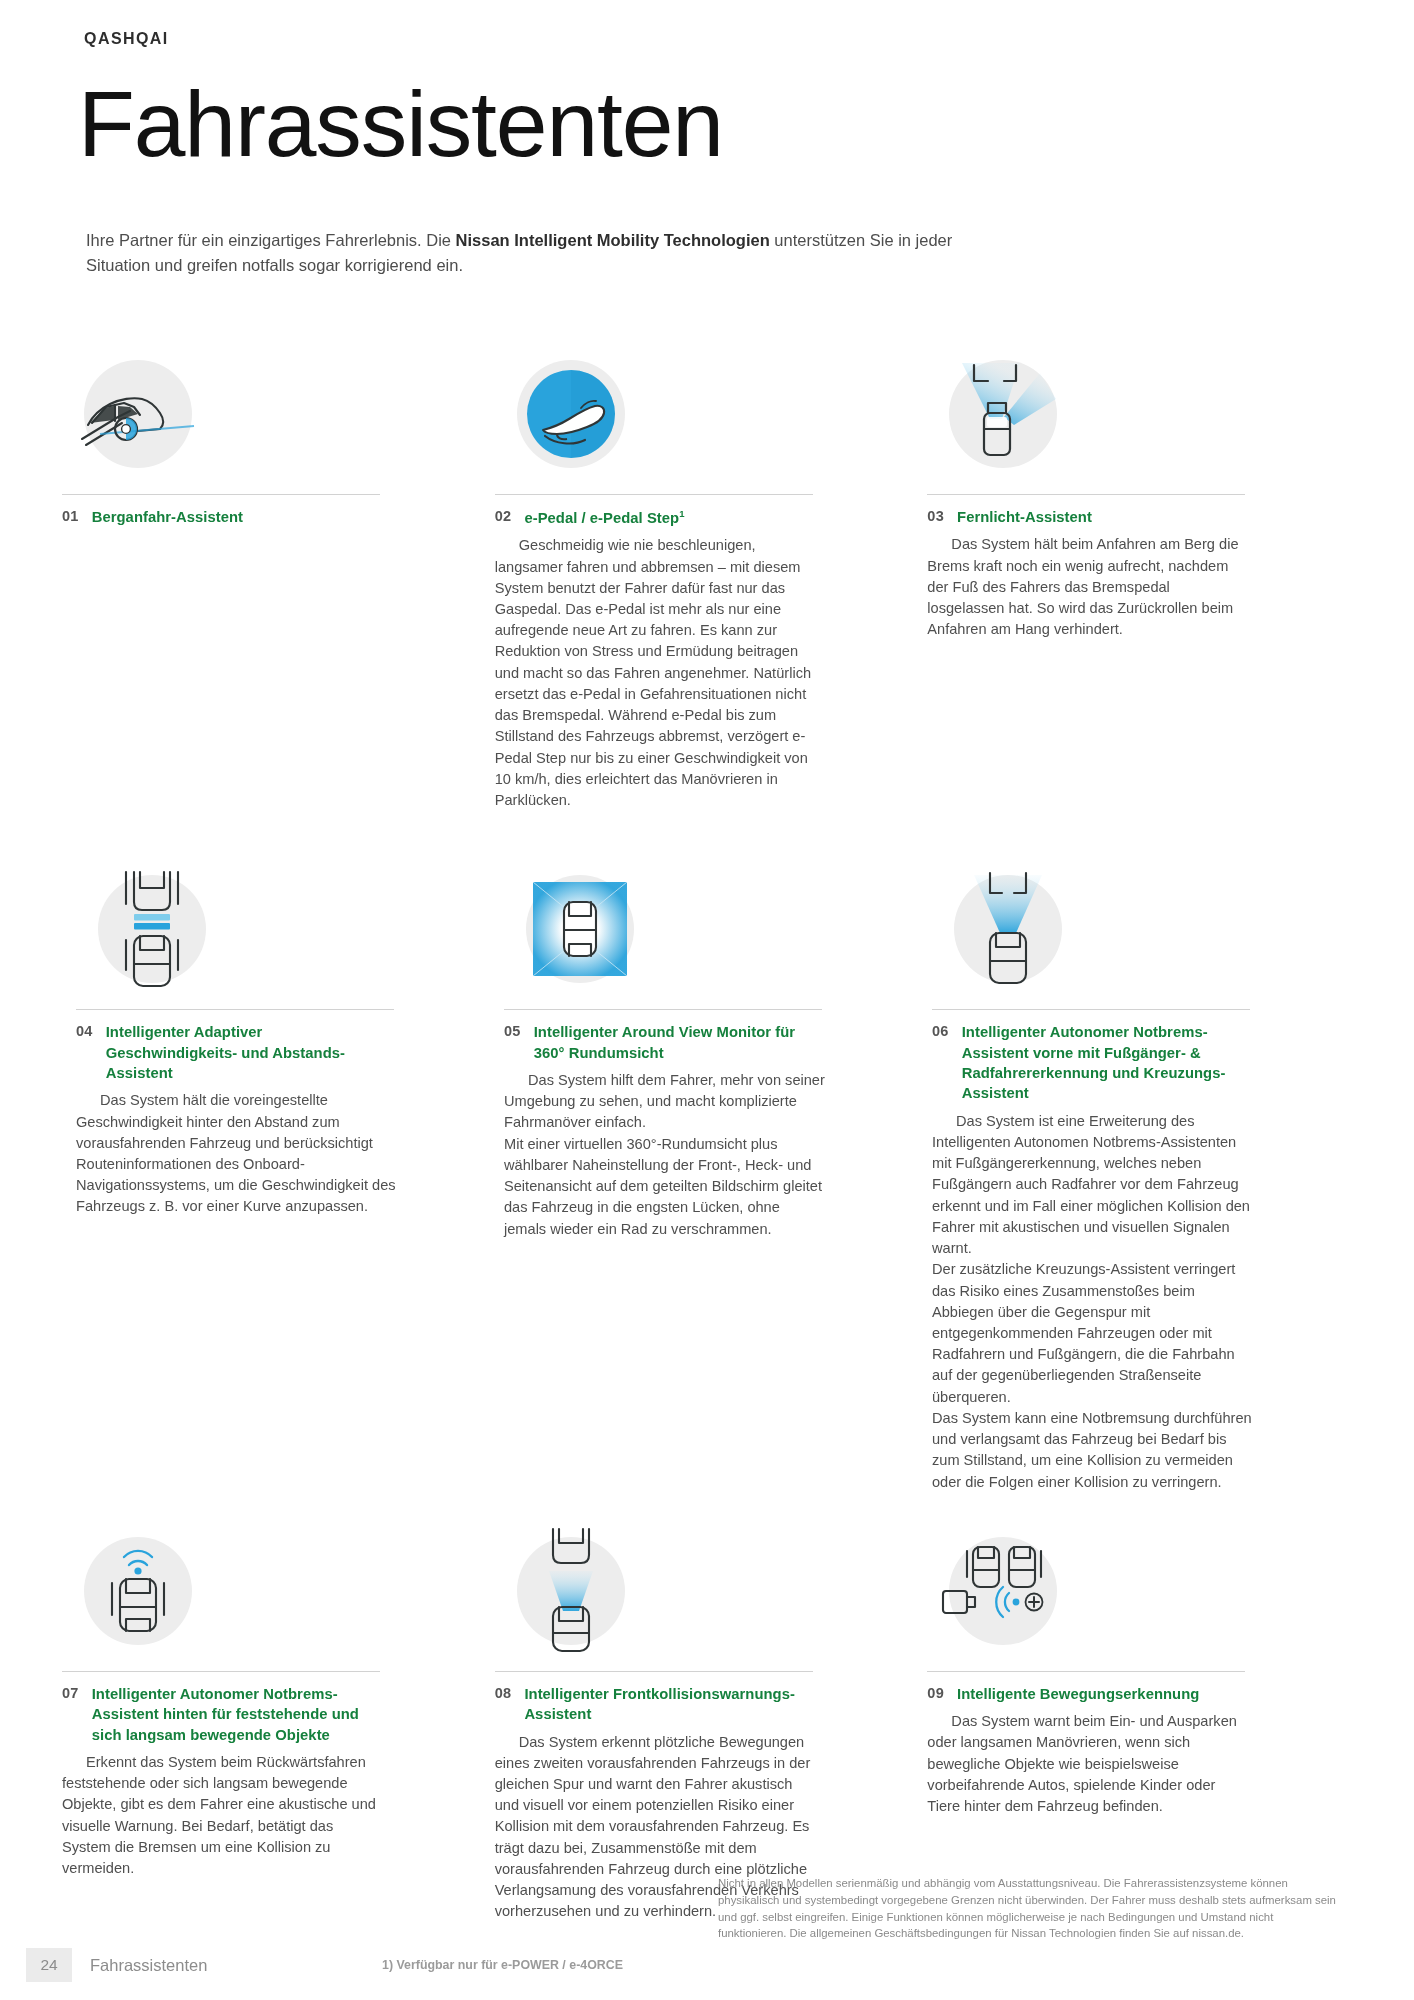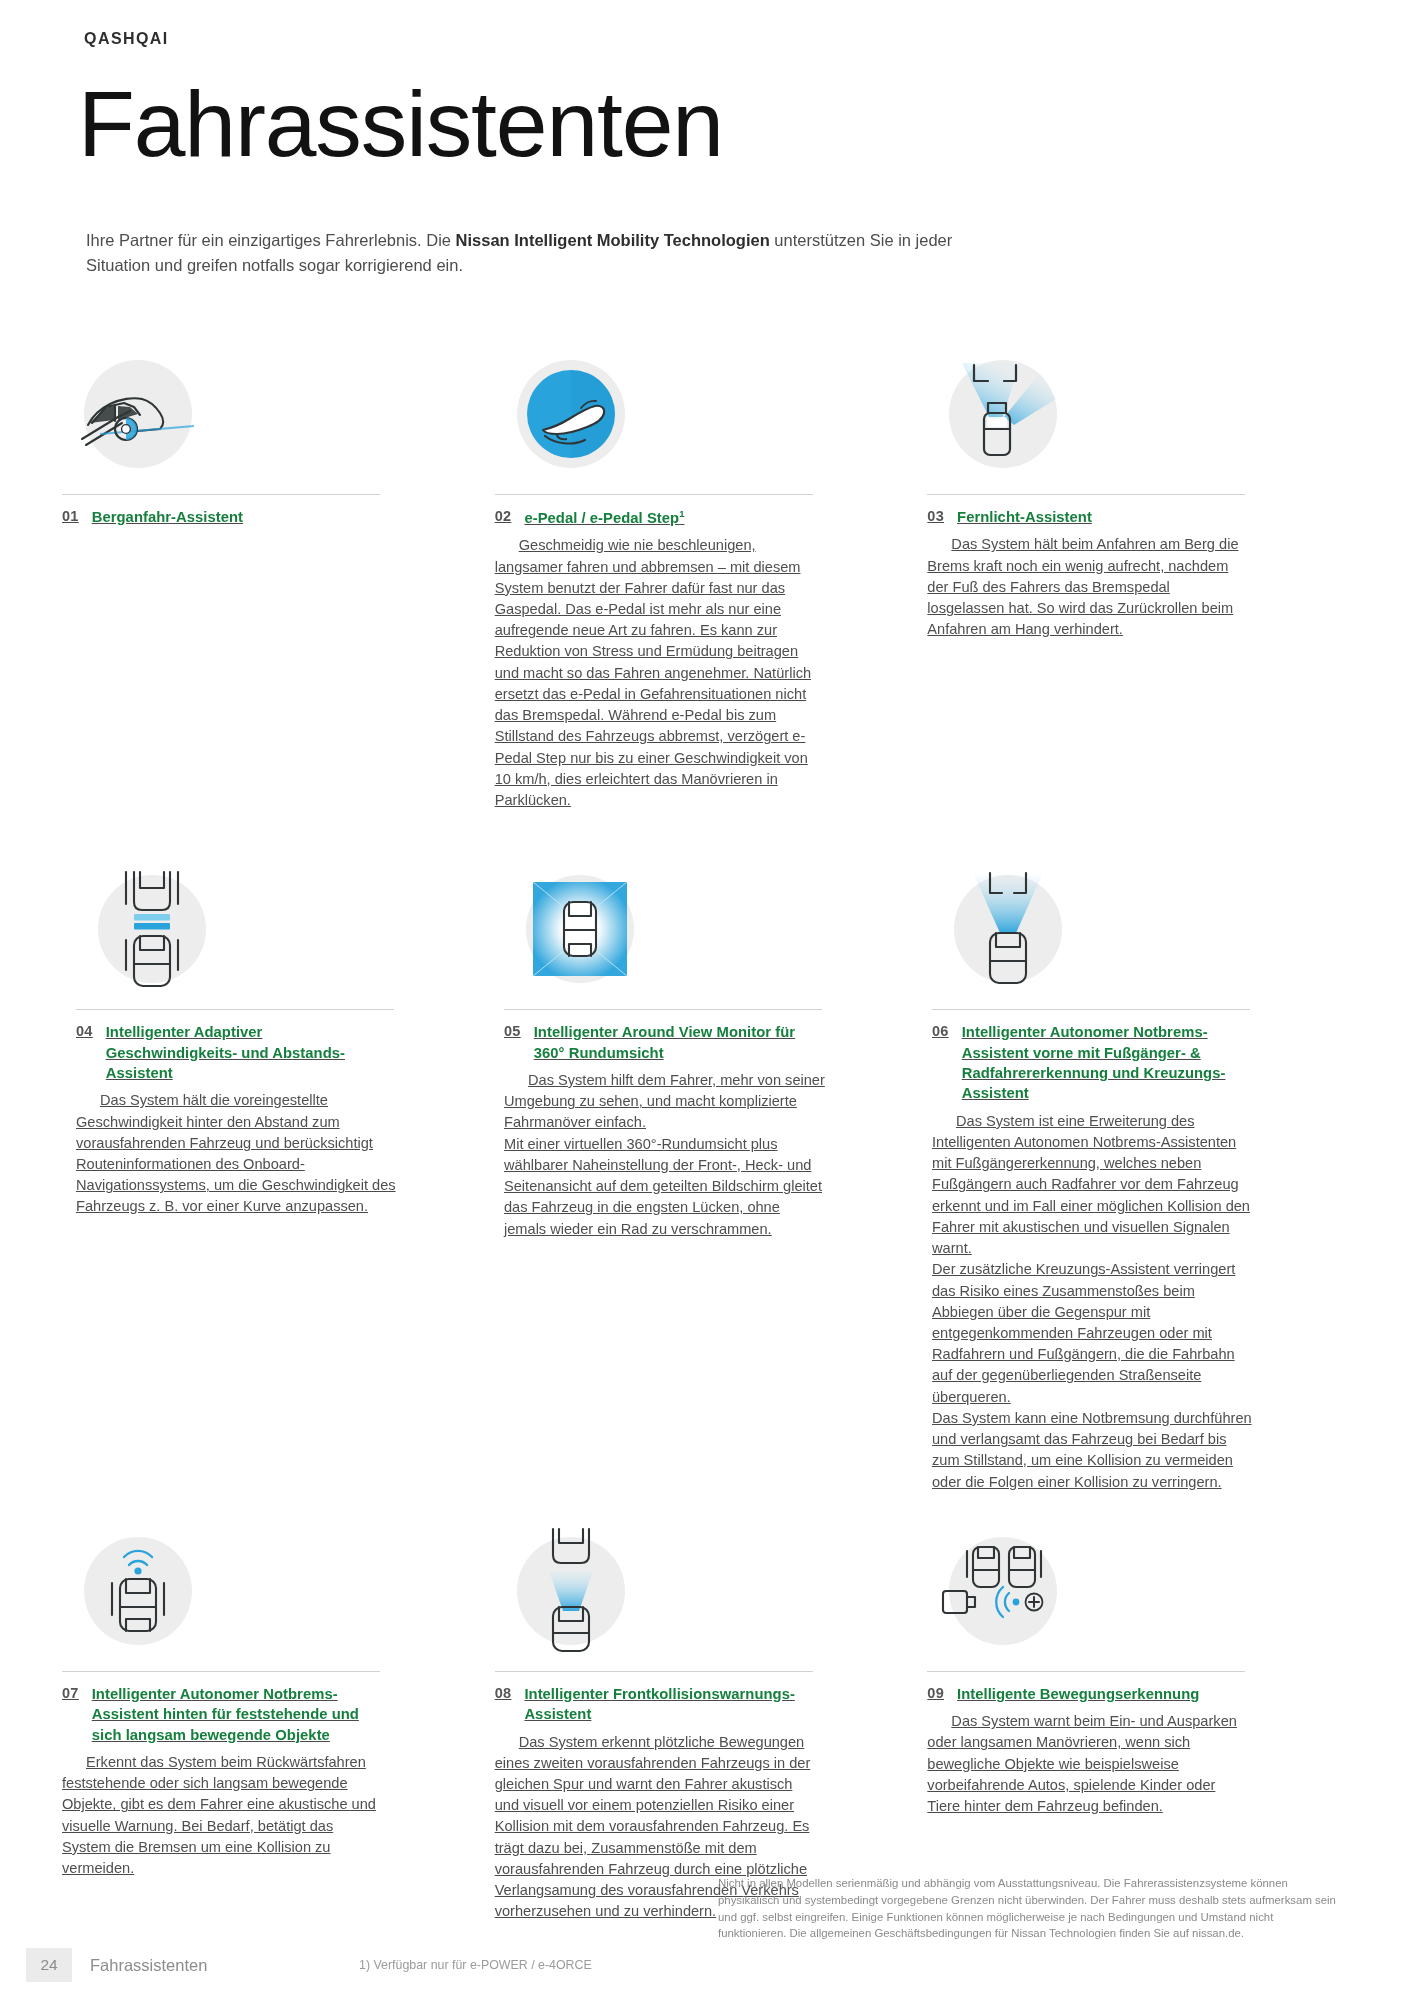--- a/index.html
+++ b/index.html
@@ -56,21 +56,21 @@
   .intro b { font-weight: 700; color: #2e2e2e; }
 
   
   .grid {
     position: absolute;
     left: 62px;
     top: 360px;
     width: 1290px;
   }
 
-  .row { display: flex; gap: 8px; text-decoration: underline; }
+  .row { display: flex; gap: 8px; }
   .row + .row { margin-top: 0; }
 
   .col {
     width: 430px;
     padding-right: 86px;
   }
 
   
   .icon-badge {
     width: 108px;
@@ -163,27 +163,28 @@
     left: 90px;
     top: 4px;
     height: 34px;
     display: flex;
     align-items: center;
     font-size: 16.5px;
     color: #8c8c8c;
   }
   .footer-note {
     position: absolute;
-    left: 359px;
+    left: 382px;
     top: 4px;
     height: 34px;
     display: flex;
     align-items: center;
     font-size: 12.4px;
     color: #9b9b9b;
+    font-weight: bold;
   }
 </style>
 </head>
 <body>
 
 <div class="page">
 
   <div class="brand-label">QASHQAI</div>
   <div class="page-title">Fahrassistenten</div>
 

